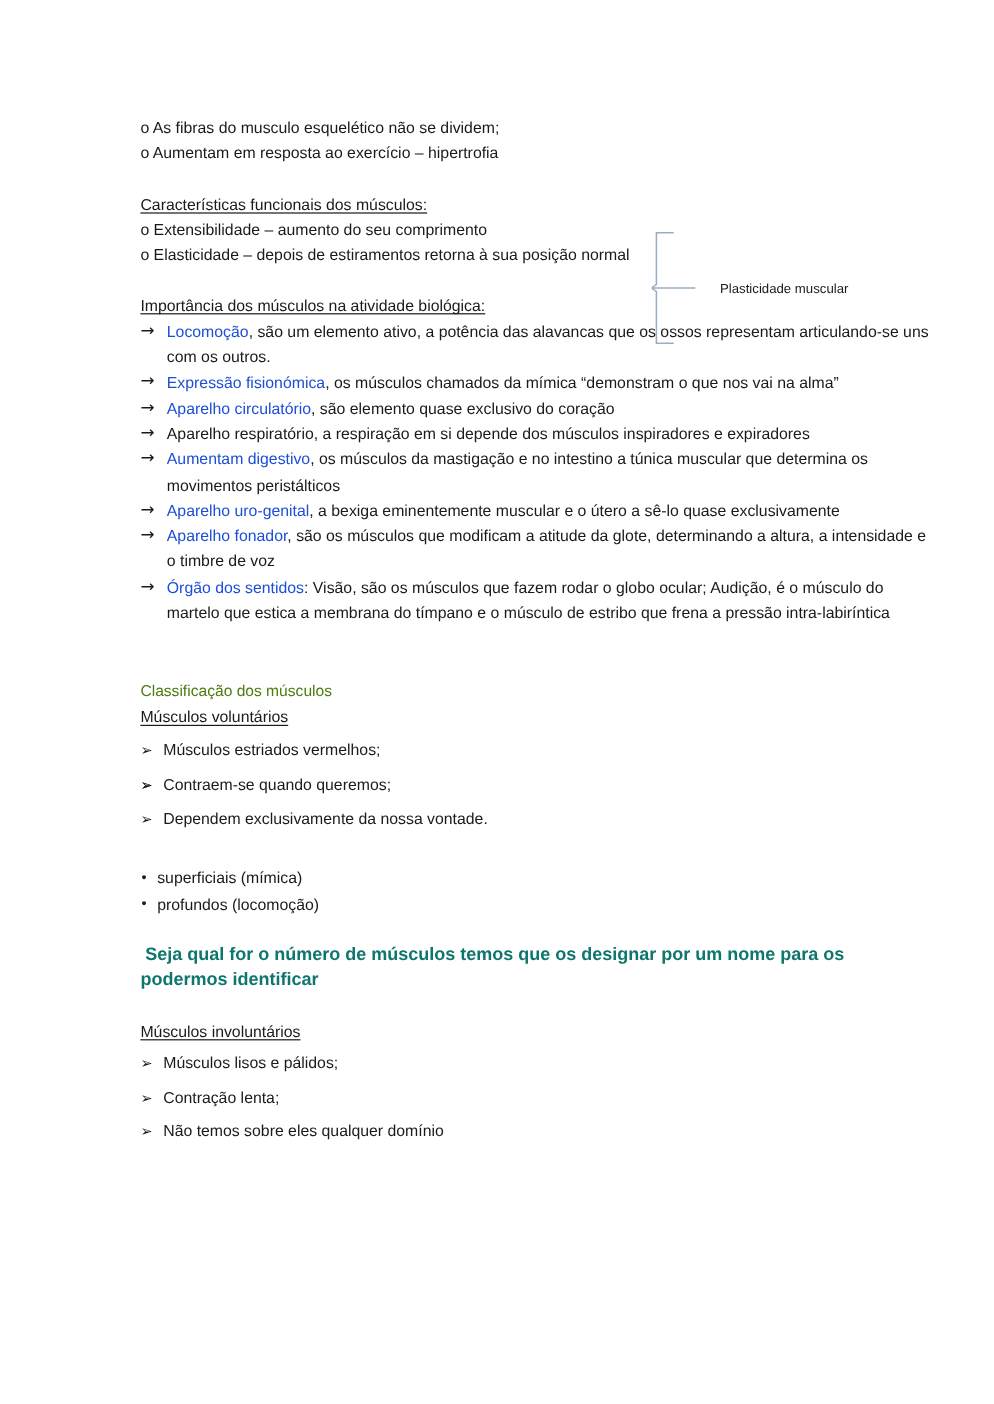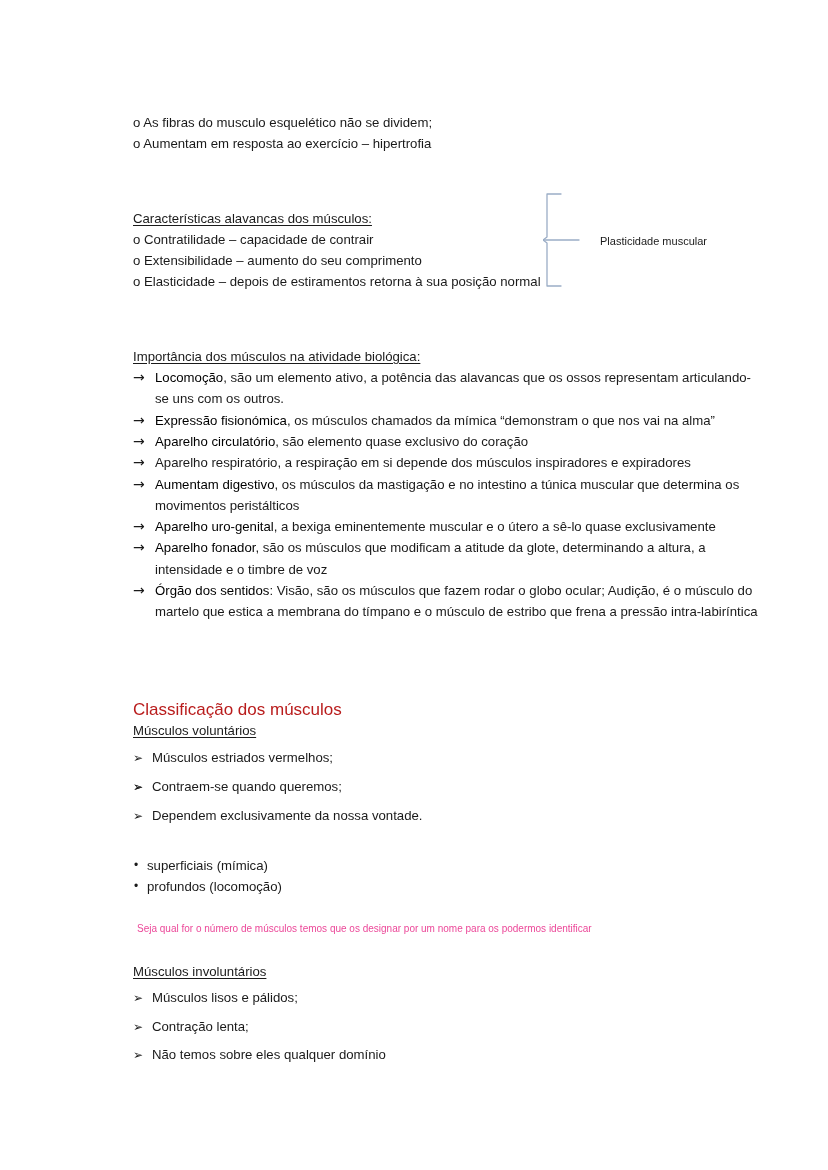--- a/index.html
+++ b/index.html
@@ -20,43 +20,44 @@
     overflow: hidden;
     margin: 0 auto;
   }
   .content {
     position: absolute;
     left: 117px;
     top: 96px;
     width: 660px;
   }
   .wrapline {
-    font-size: 10px;
-    line-height: 21.3px;
-    color: #ec4899;
+    font-size: 15px;
+    line-height: 21.3px;
+    color: #0f766e;
     white-space: normal;
-  }
-  .block { margin: 16px; padding: 0; }
+    font-weight: bold;
+  }
+  .block { margin: 0; padding: 0; }
 
   
   .o-item {
     font-size: 13.2px;
     line-height: 21.3px;
   }
 
   .heading-underline {
     font-size: 13.2px;
     line-height: 21.3px;
     text-decoration: underline;
     text-underline-offset: 2px;
     display: inline-block;
   }
 
-  .green { color: #000000; text-align: center; }
-  .greenhead { color: #b91c1c; font-size: 17px; line-height: 21.3px; }
+  .green { color: #1d4ed8; text-align: center; }
+  .greenhead { color: #4d7c0f; font-size: 13px; line-height: 21.3px; }
 
   
   .arrow-item {
     position: relative;
     padding-left: 22px;
     font-size: 13.2px;
     line-height: 21.3px;
     margin-bottom: 0px;
   }
   .arrow-item .arrow-glyph {
@@ -142,23 +143,22 @@
 
     <div class="block">
       <div class="o-item">o As fibras do musculo esquelético não se dividem;</div>
       <div class="o-item">o Aumentam em resposta ao exercício – hipertrofia</div>
     </div>
 
     <div class="spacer-md"></div>
 
     <div class="block">
       <div>
-        <span class="heading-underline">Características alavancas dos músculos:</span>
-      </div>
-      <div class="o-item">o Contratilidade – capacidade de contrair</div>
+        <span class="heading-underline">Características funcionais dos músculos:</span>
+      </div>
       <div class="o-item">o Extensibilidade – aumento do seu comprimento</div>
       <div class="o-item">o Elasticidade – depois de estiramentos retorna à sua posição normal</div>
     </div>
 
     <div class="spacer-md"></div>
 
     <div class="block">
       <div>
         <span class="heading-underline">Importância dos músculos na atividade biológica:</span>
       </div>

